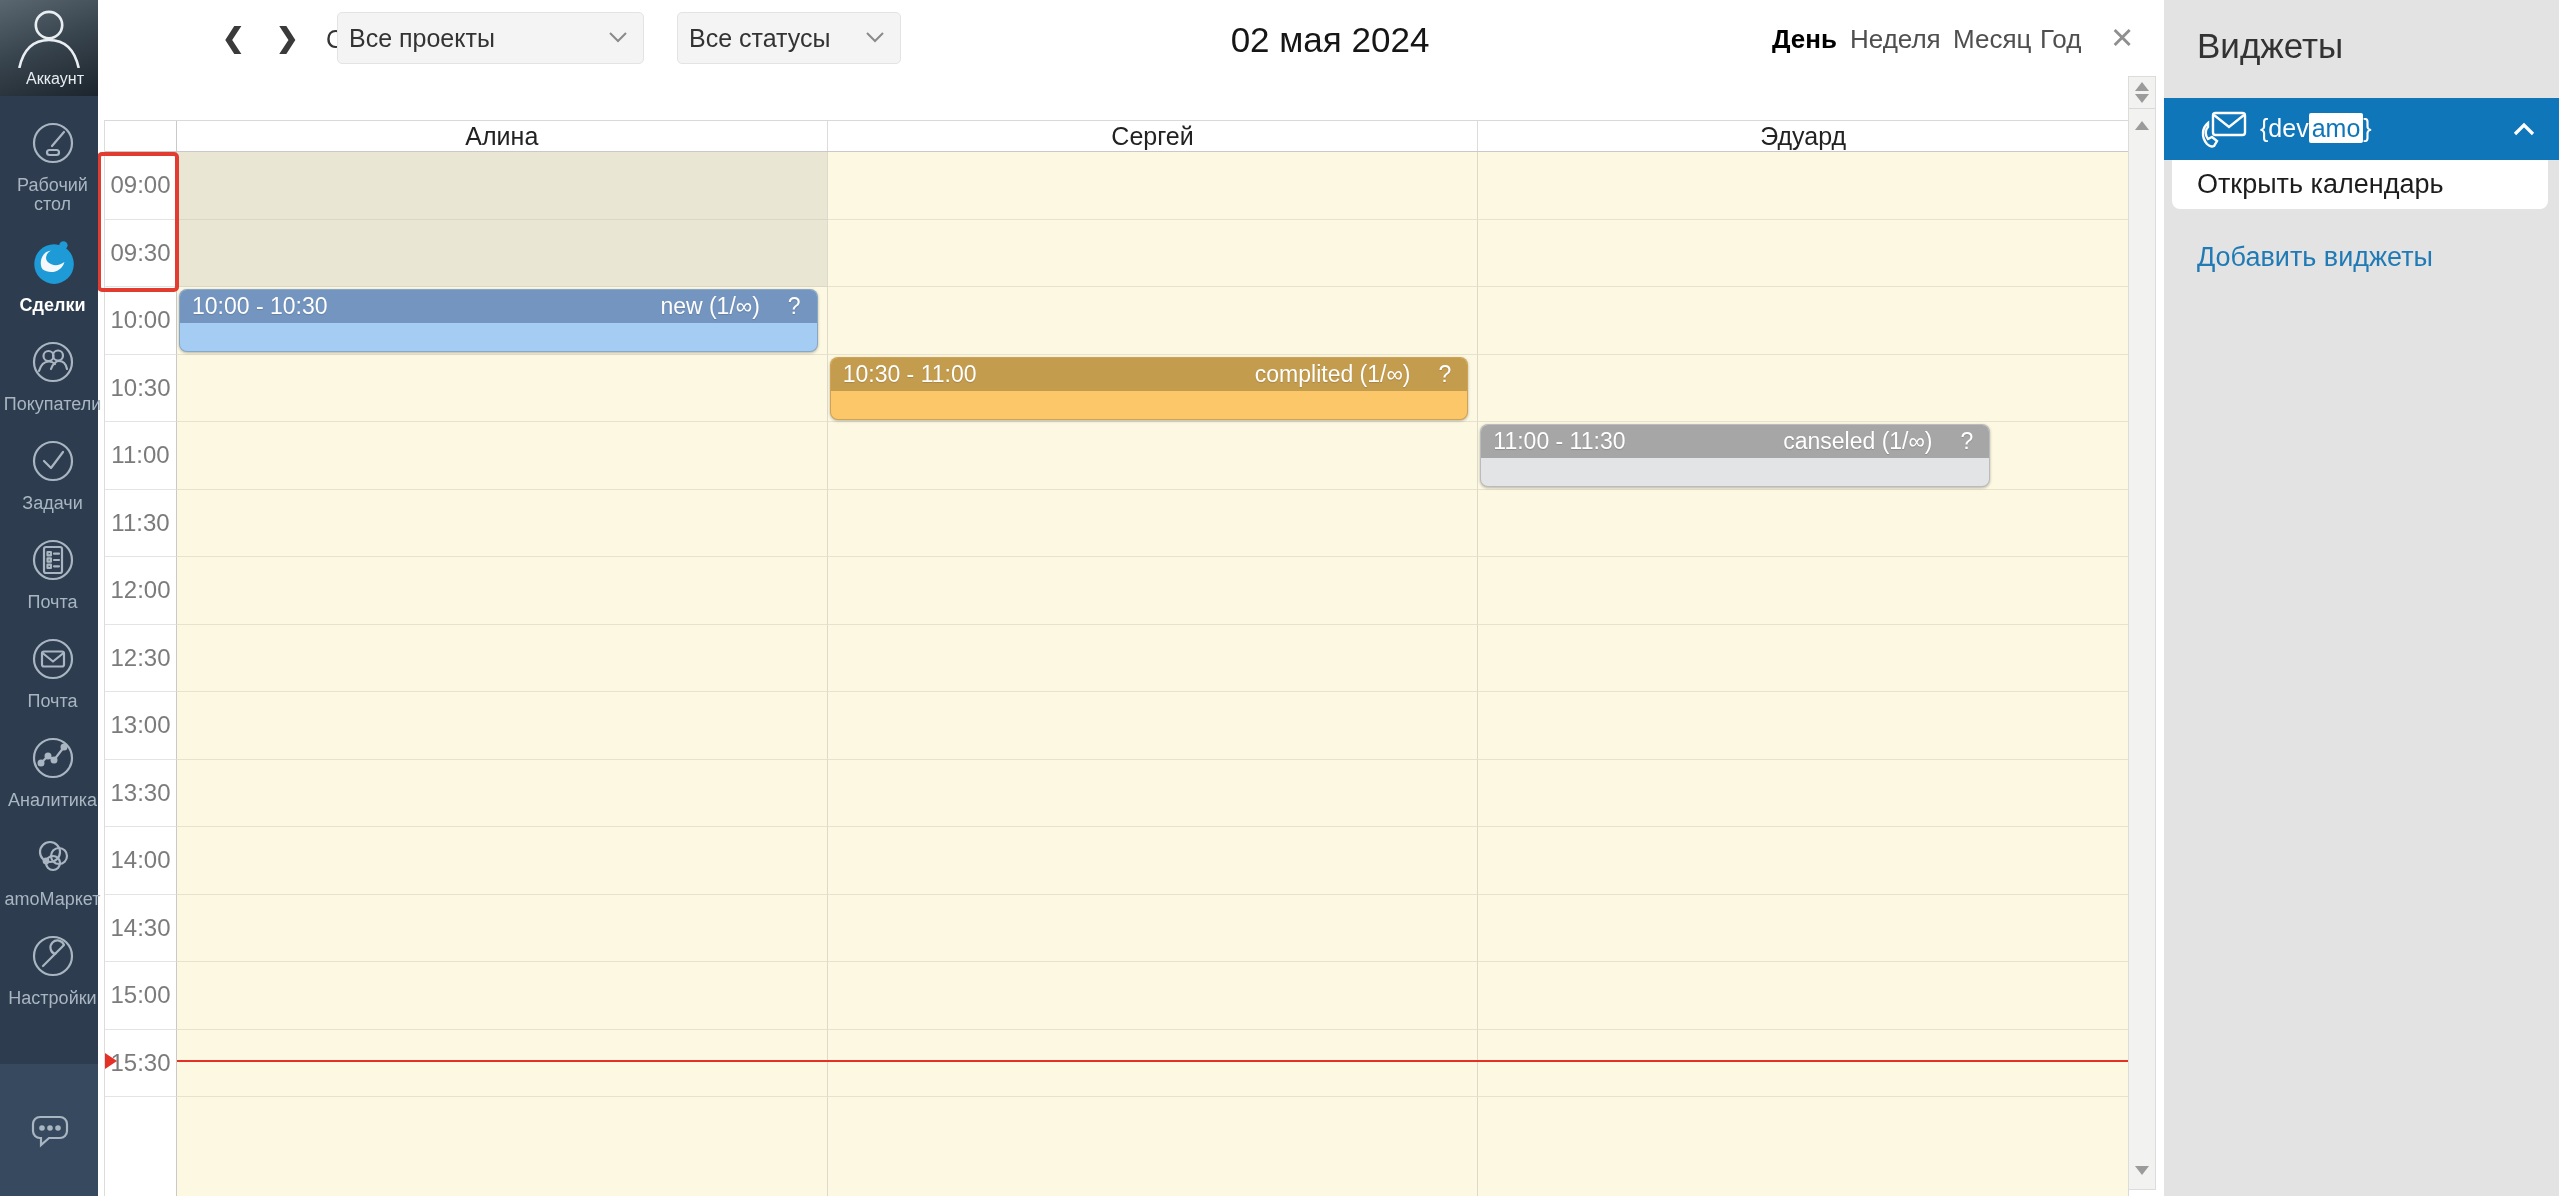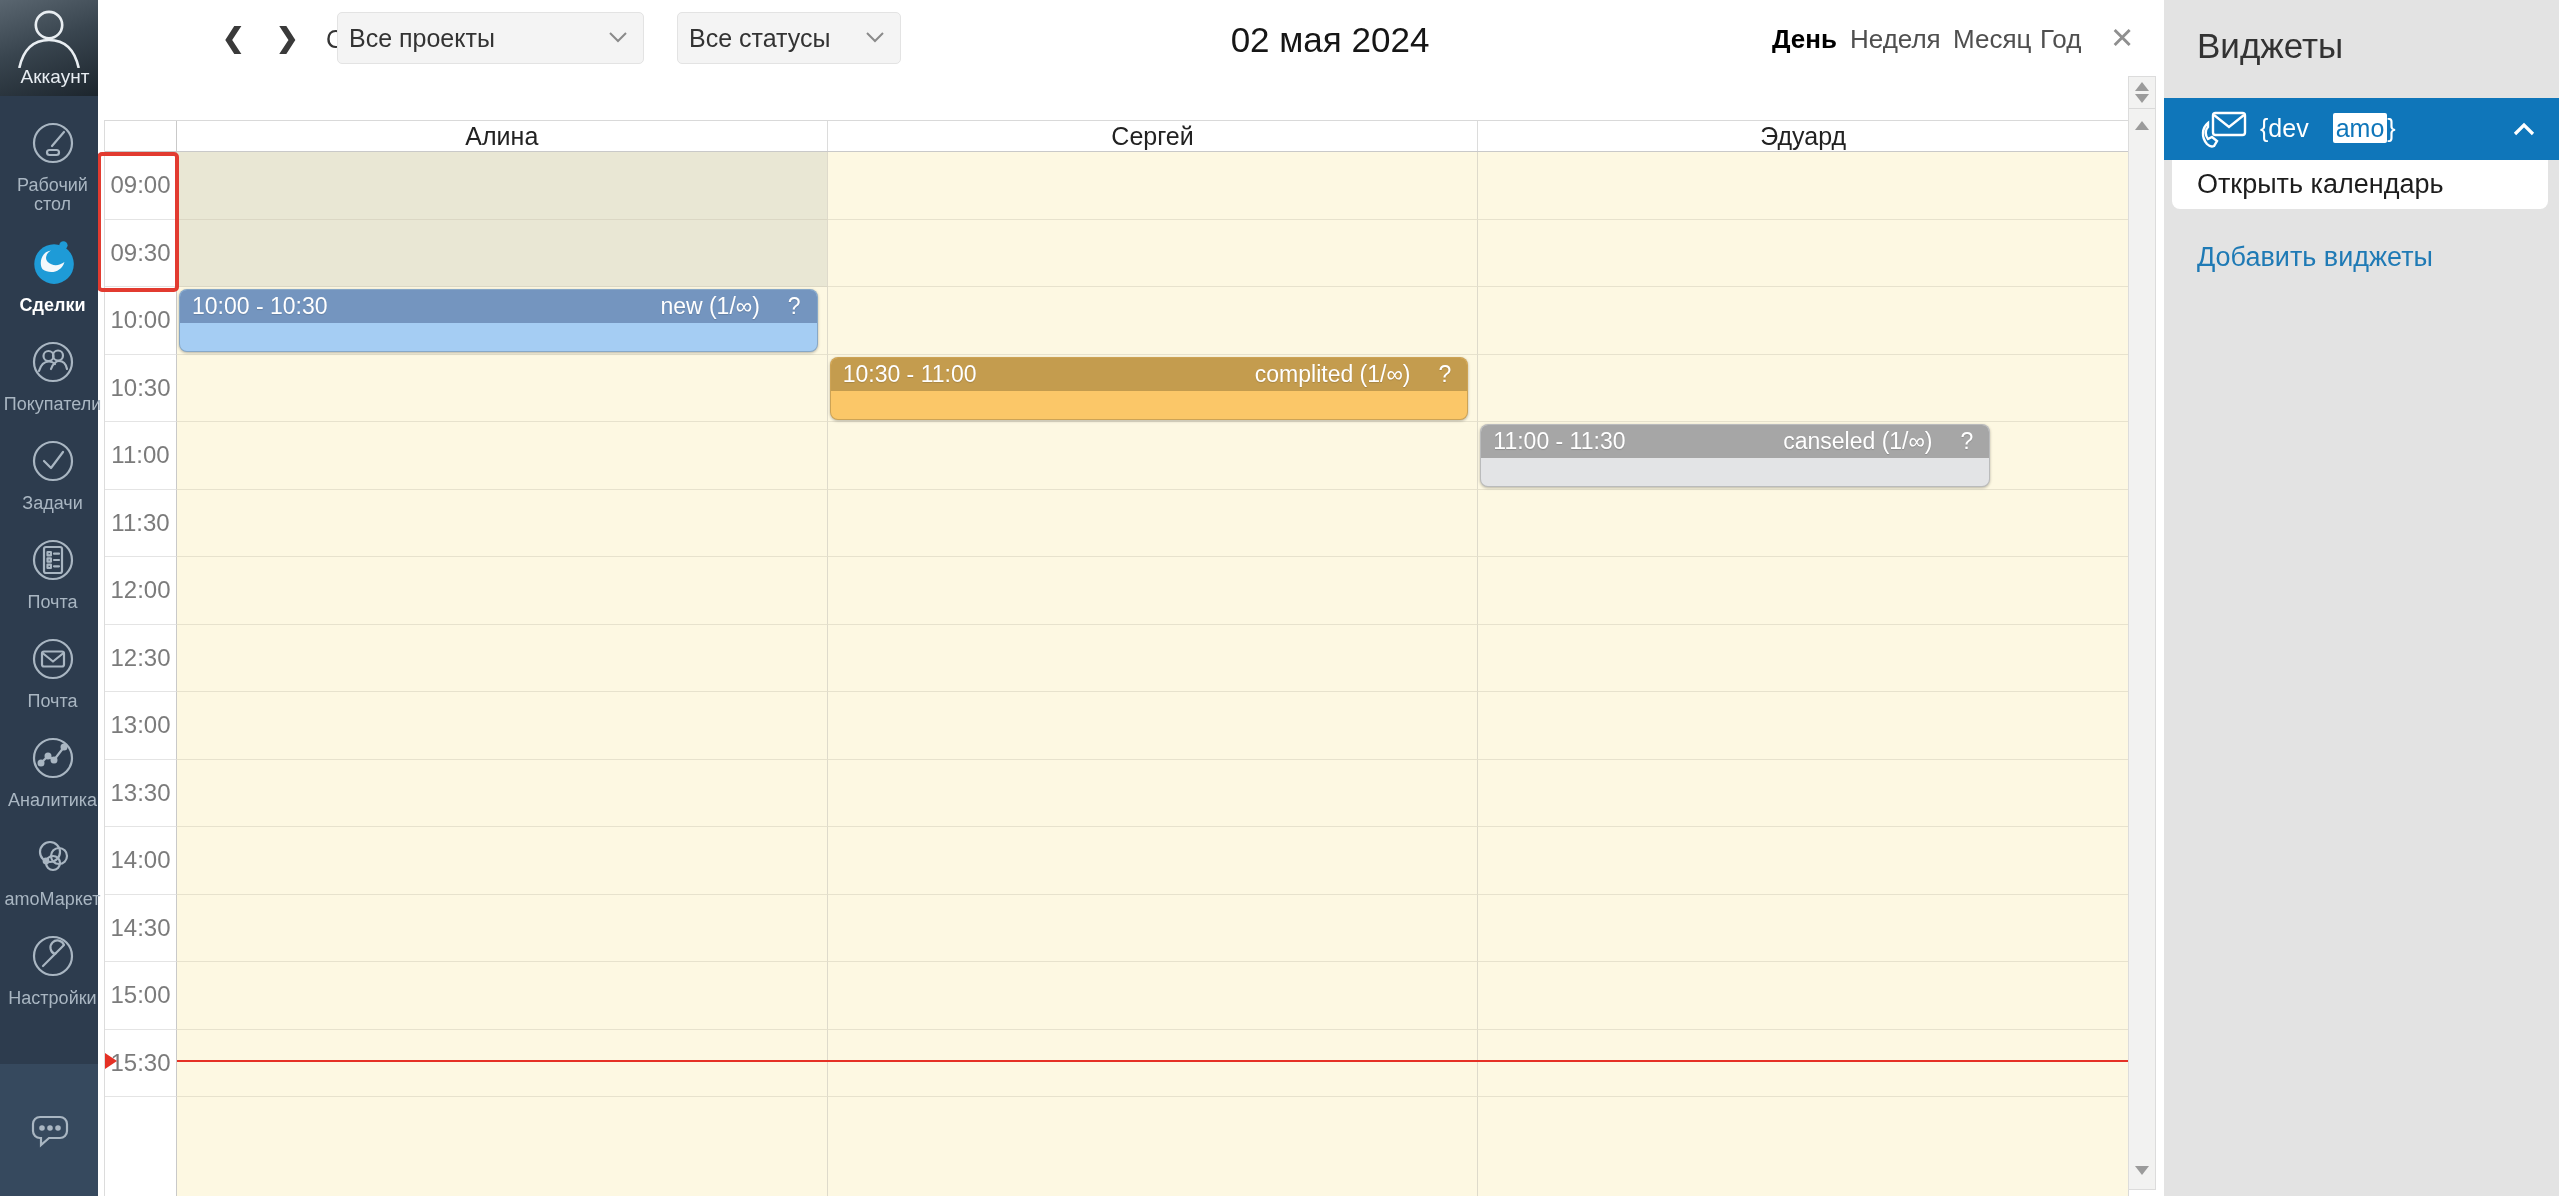--- a/index.html
+++ b/index.html
@@ -4,21 +4,21 @@
 <style>
   html,body{margin:0;padding:0;background:#888;}
   #app{
     position:relative;width:2559px;height:1196px;background:#fff;overflow:hidden;
     font-family:"Liberation Sans",sans-serif;color:#333;
   }
   
   .sidebar{position:absolute;left:0;top:0;width:98px;height:1196px;background:#2d3c4e;z-index:40;}
   .account{position:relative;height:96px;background:linear-gradient(160deg,#5a6670 0%,#39454f 45%,#1c252d 100%);cursor:pointer;}
   .account svg{position:absolute;left:50%;top:2px;transform:translateX(-50%);}
-  .account .alabel{position:absolute;left:12px;right:0;bottom:8px;text-align:center;color:#e8edf2;font-size:19px;}
+  .account .alabel{position:absolute;left:12px;right:0;bottom:8px;text-align:center;color:#e8edf2;font-size:16px;}
   .snav{display:flex;flex-direction:column;align-items:center;margin-left:7px;}
   .sitem{margin-top:23px;display:flex;flex-direction:column;align-items:center;cursor:pointer;width:98px;}
   .sitem .slabel{margin-top:5px;font-size:18px;line-height:19px;color:#a9b6c2;text-align:center;padding:0 2px;}
   .sitem.active .slabel{color:#fff;font-weight:bold;}
   .support{position:absolute;left:0;bottom:0;width:98px;height:132px;background:#36495e;display:flex;align-items:center;justify-content:center;cursor:pointer;}
   
   .toolbar{position:absolute;left:98px;top:0;width:2066px;height:76px;background:#fff;z-index:10;}
   .nav-arrow{position:absolute;top:22px;font-size:27px;font-weight:bold;color:#3a3a3a;cursor:pointer;}
   #prev-arrow{left:124px;} #next-arrow{left:178px;}
   .today{position:absolute;left:228px;top:25px;font-size:25px;color:#343434;cursor:pointer;}
@@ -62,21 +62,21 @@
   .tri-up{width:0;height:0;border-left:7px solid transparent;border-right:7px solid transparent;border-bottom:9px solid #9b9b9b;cursor:pointer;}
   .tri-down{width:0;height:0;border-left:7px solid transparent;border-right:7px solid transparent;border-top:9px solid #9b9b9b;cursor:pointer;}
   .scrollstrip .sb-up{position:absolute;left:6px;top:44px;}
   .scrollstrip .sb-down{position:absolute;left:6px;bottom:14px;}
   
   .wpanel{position:absolute;left:2164px;top:0;width:395px;height:1196px;background:#e3e3e3;z-index:20;}
   .wtitle{position:absolute;left:33px;top:26px;font-size:35px;color:#333;font-weight:normal;margin:0;}
   .wbar{position:absolute;left:0;top:98px;width:395px;height:62px;background:#0f76ba;cursor:pointer;}
   .wbar .wicon{position:absolute;left:32px;top:8px;}
   .wname{position:absolute;left:96px;top:16px;font-size:25px;color:#fff;white-space:nowrap;}
-  .wname .hl{background:#fff;color:#0f76ba;padding:1px 3px;border-radius:2px;margin-left:24px;}
+  .wname .hl{background:#fff;color:#0f76ba;padding:1px 3px;border-radius:2px;}
   .wchev{position:absolute;right:24px;top:24px;}
   .witem{position:absolute;left:8px;top:160px;width:376px;height:49px;background:#fff;border-radius:0 0 8px 8px;line-height:49px;font-size:27px;color:#1d1d1d;padding-left:25px;box-sizing:border-box;cursor:pointer;}
   .wadd{position:absolute;left:33px;top:242px;font-size:27px;color:#1f7ab5;cursor:pointer;text-decoration:none;}
 </style>
 </head>
 <body>
 
 <div id="app">
 
   <aside class="sidebar">

